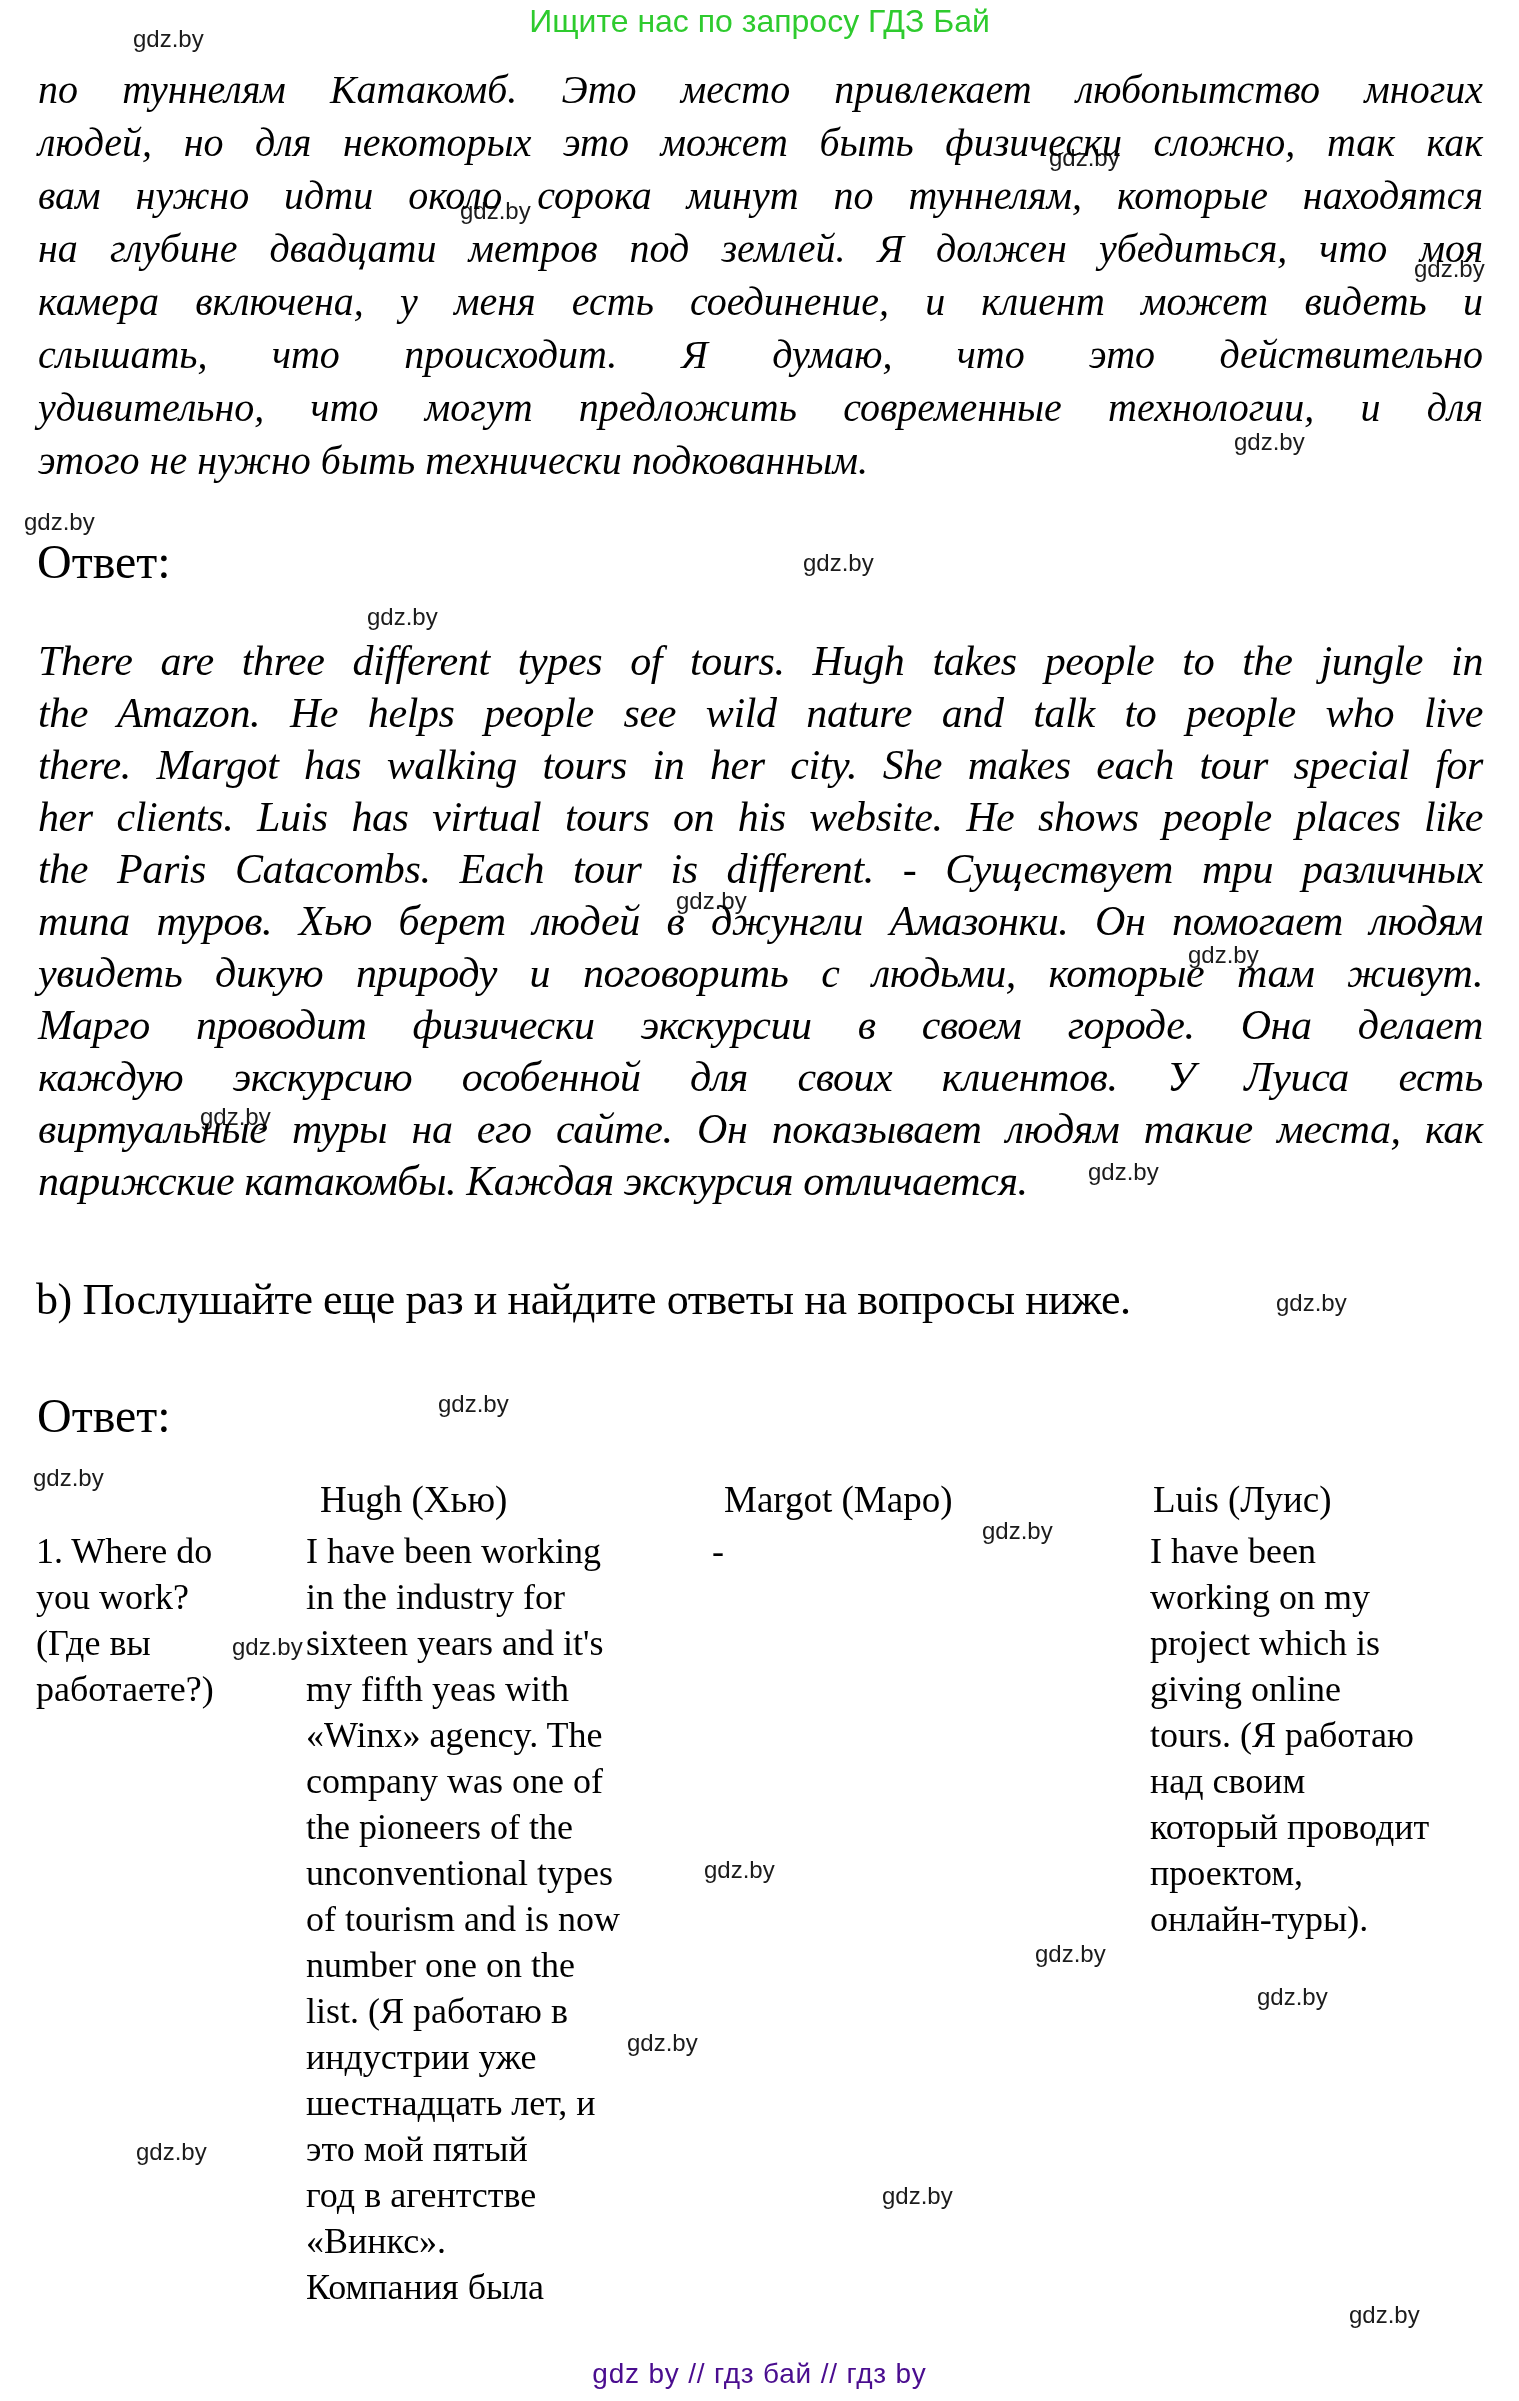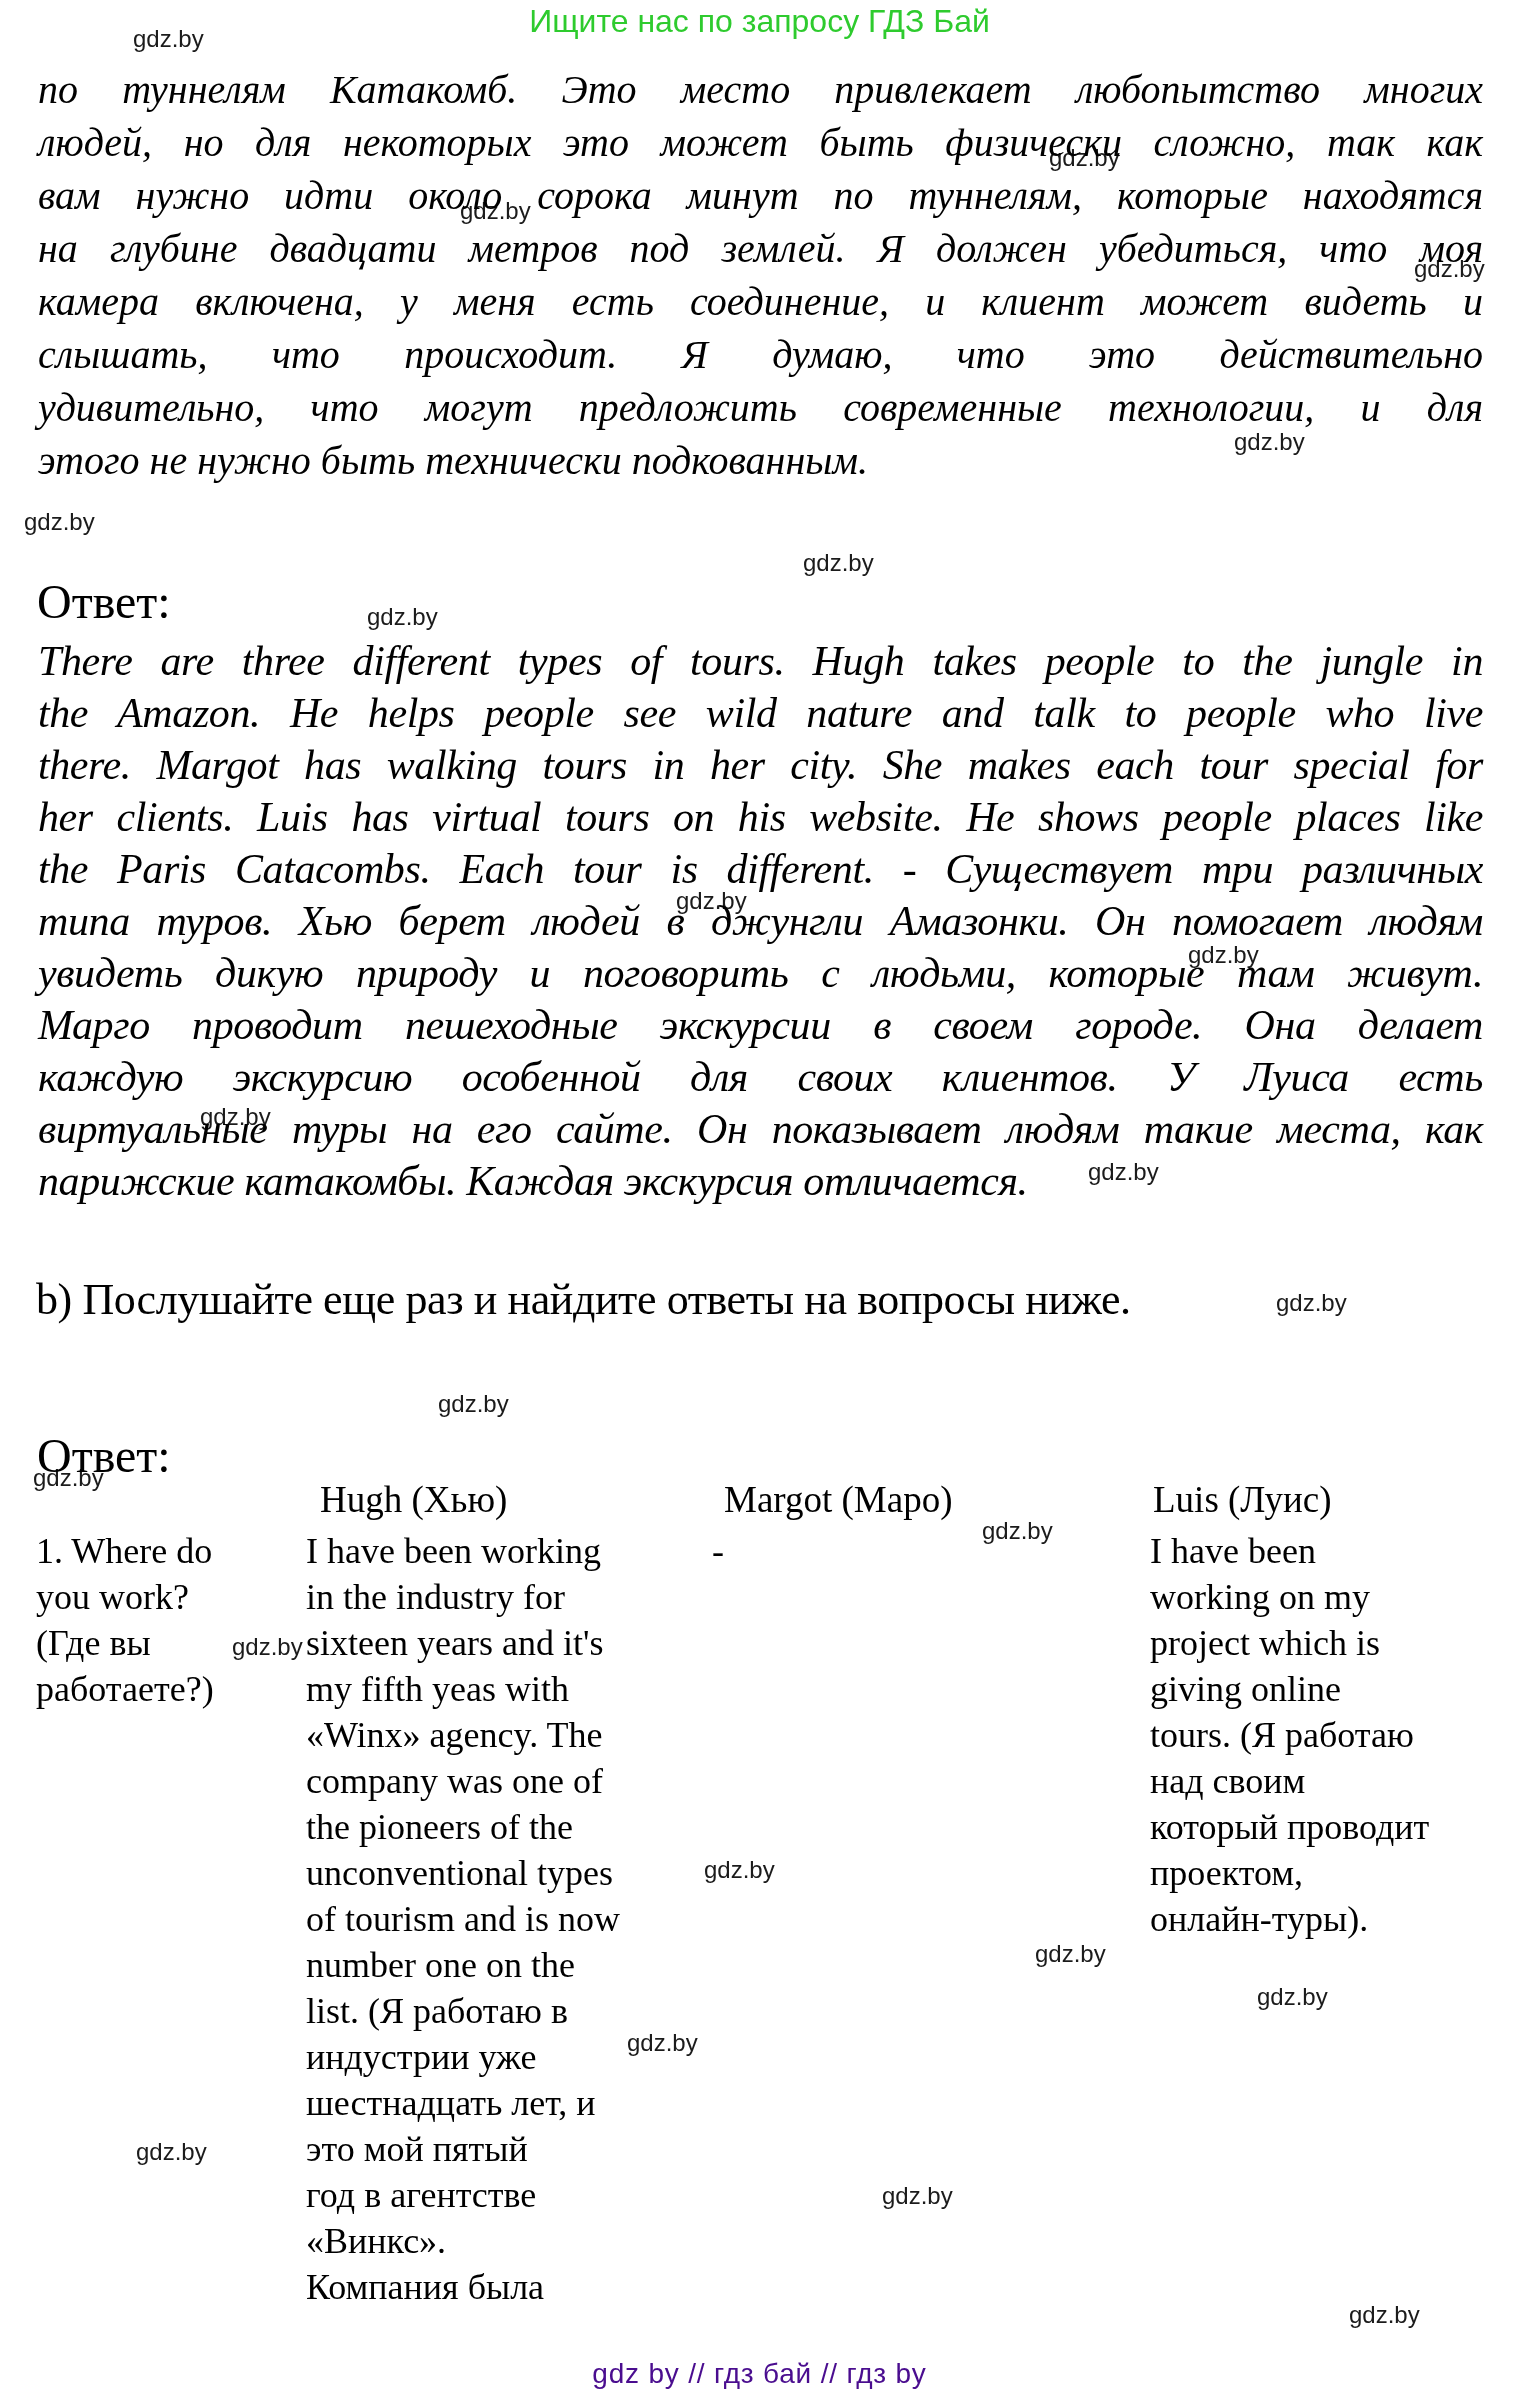--- a/index.html
+++ b/index.html
@@ -26,21 +26,21 @@
     font-size:24px;color:var(--wm);white-space:nowrap;
   }
   .para{position:absolute;left:38px;width:1445px;}
   .para .ln{width:100%;}
   .block-justify .ln{text-align:justify;text-align-last:justify;font-style:italic;}
   .block-justify .ln:last-child{text-align-last:left;}
   .intro{
     top:63px;font-style:italic;font-size:40px;line-height:53px;
   }
   .answer-label{
-    position:absolute;left:37px;font-size:48px;line-height:51px;margin-top:40px;
+    position:absolute;left:37px;font-size:48px;line-height:51px;
   }
   .answer-label-1{top:536px;}
   .answer-label-2{top:1390px;}
   .answer-text{
     top:635px;font-size:42px;line-height:52px;letter-spacing:-0.4px;
   }
   .section-b{
     position:absolute;left:36px;top:1276px;width:1349px;
     font-size:44px;line-height:48px;letter-spacing:-0.4px;
   }
@@ -107,21 +107,21 @@
 <div class="answer-label answer-label-1">Ответ:</div>
 
 <div class="para answer-text block-justify">
     <div class="ln">There are three different types of tours. Hugh takes people to the jungle in</div>
     <div class="ln">the Amazon. He helps people see wild nature and talk to people who live</div>
     <div class="ln">there. Margot has walking tours in her city. She makes each tour special for</div>
     <div class="ln">her clients. Luis has virtual tours on his website. He shows people places like</div>
     <div class="ln">the Paris Catacombs. Each tour is different. - Существует три различных</div>
     <div class="ln">типа туров. Хью берет людей в джунгли Амазонки. Он помогает людям</div>
     <div class="ln">увидеть дикую природу и поговорить с людьми, которые там живут.</div>
-    <div class="ln">Марго проводит пешеходные экскурсии в своем городе. Она делает</div>
+    <div class="ln">Марго проводит физически экскурсии в своем городе. Она делает</div>
     <div class="ln">каждую экскурсию особенной для своих клиентов. У Луиса есть</div>
     <div class="ln">виртуальные туры на его сайте. Он показывает людям такие места, как</div>
     <div class="ln">парижские катакомбы. Каждая экскурсия отличается.</div>
   </div>
 
 <div class="section-b">b) Послушайте еще раз и найдите ответы на вопросы ниже.</div>
 
 <div class="answer-label answer-label-2">Ответ:</div>
 
 <div class="table">

